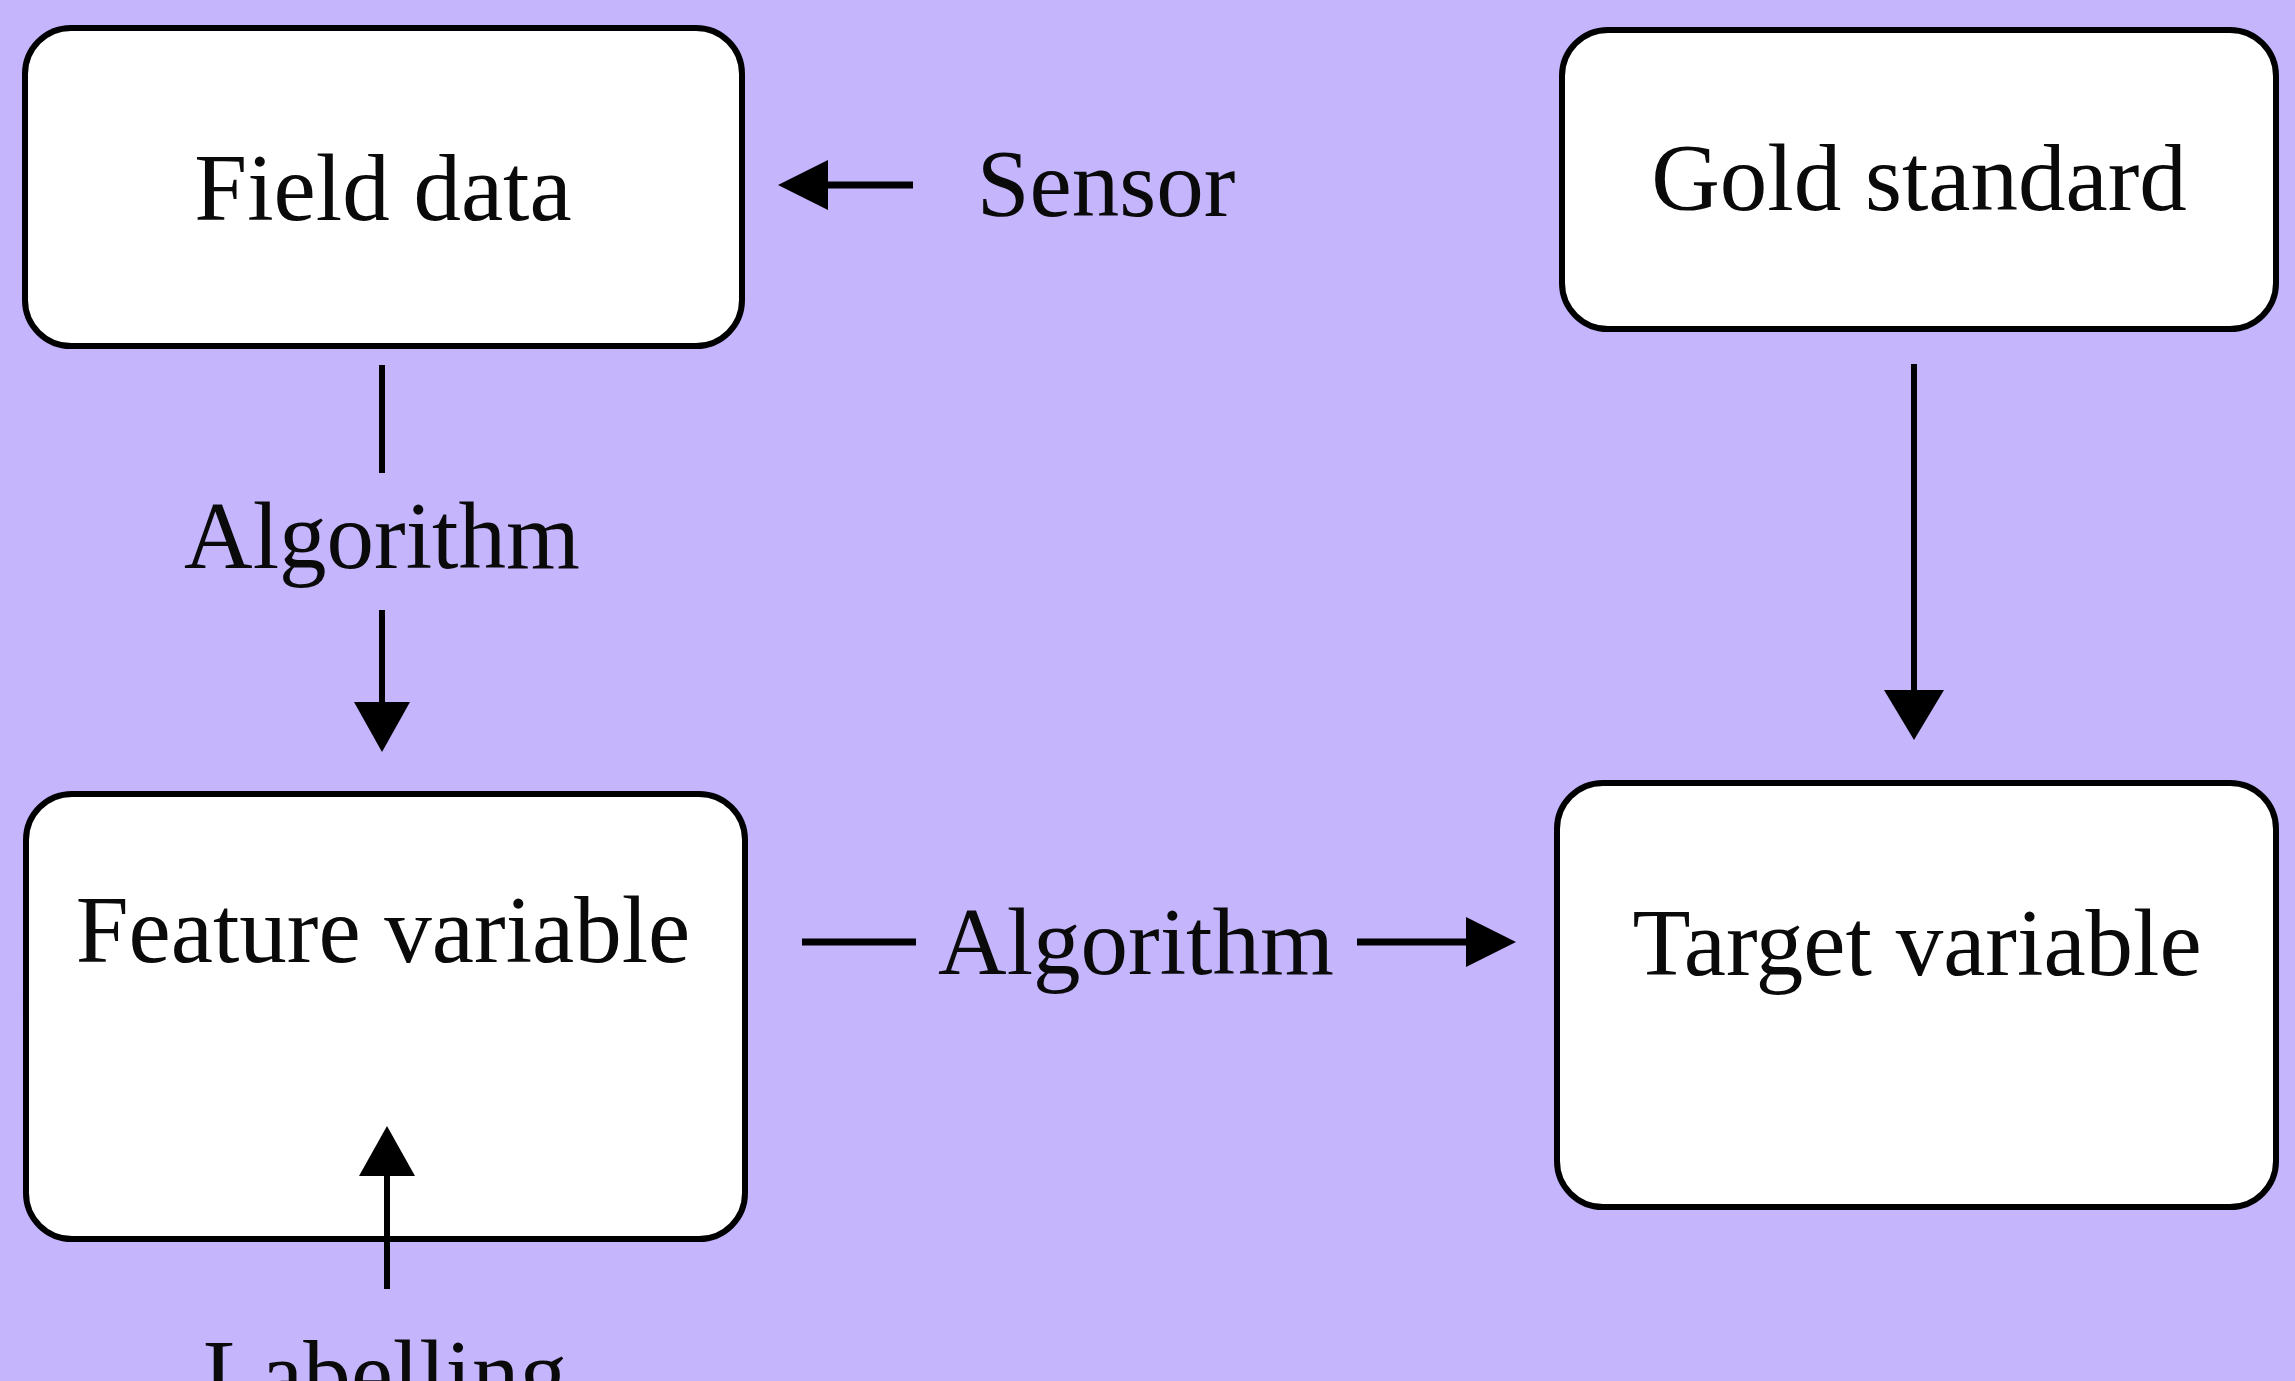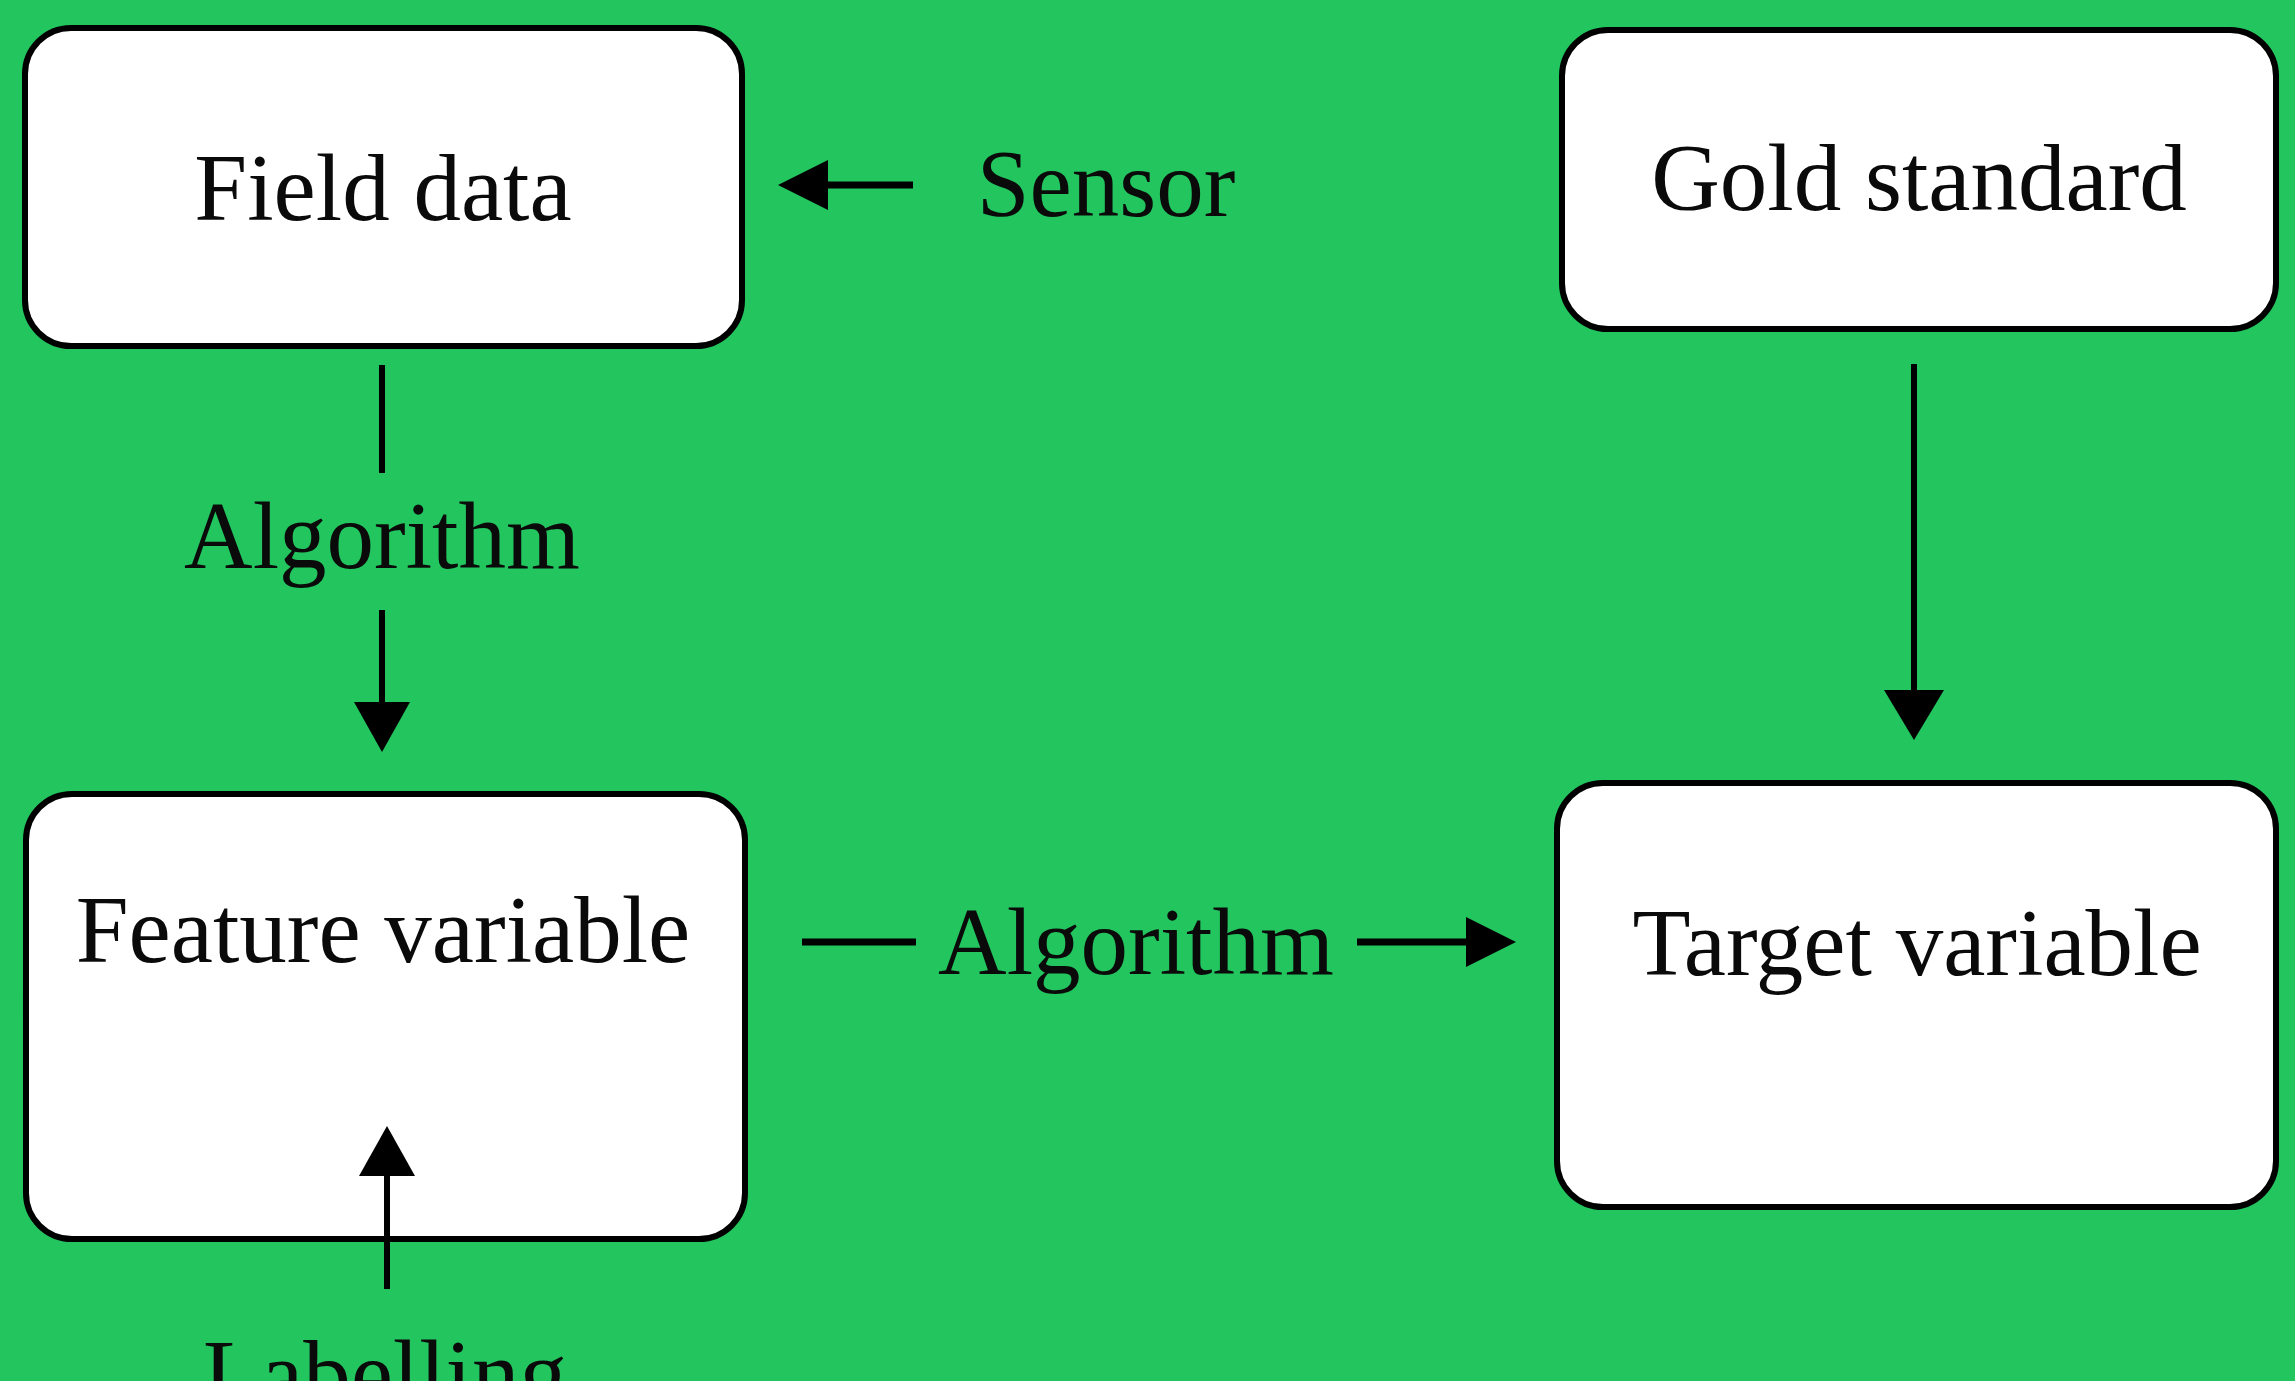--- a/index.html
+++ b/index.html
@@ -8,21 +8,21 @@
     padding: 0;
     background: #ffffff;
   }
   body {
     font-family: "Liberation Serif", "DejaVu Serif", serif;
   }
   #diagram-root {
     position: relative;
     width: 2295px;
     height: 1381px;
-    background: #22c55e;
+    background: #c4b5fd;
     overflow: hidden;
   }
   #flow-svg {
     display: block;
     width: 2295px;
     height: 1381px;
   }
   .node-box {
     fill: #ffffff;
     stroke: #000000;

